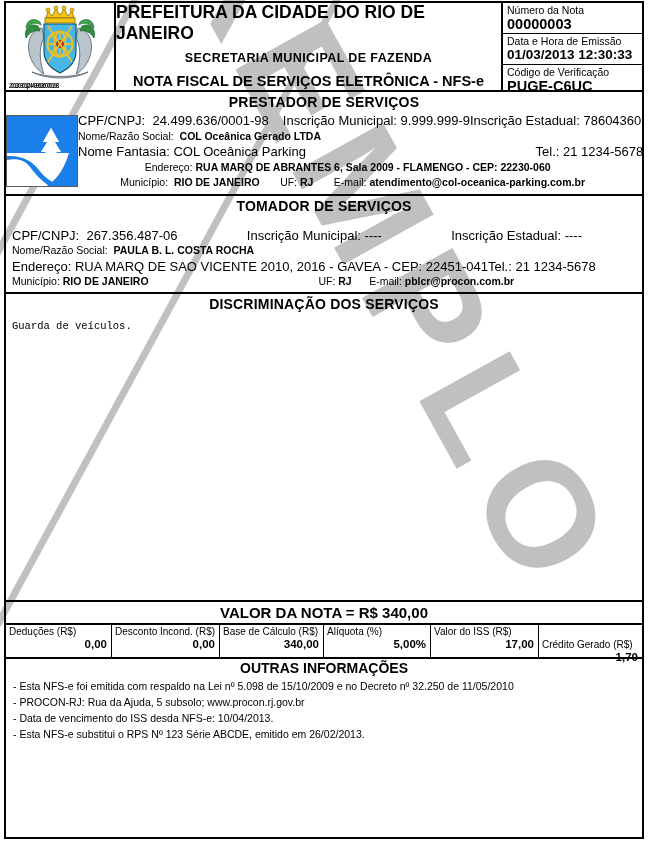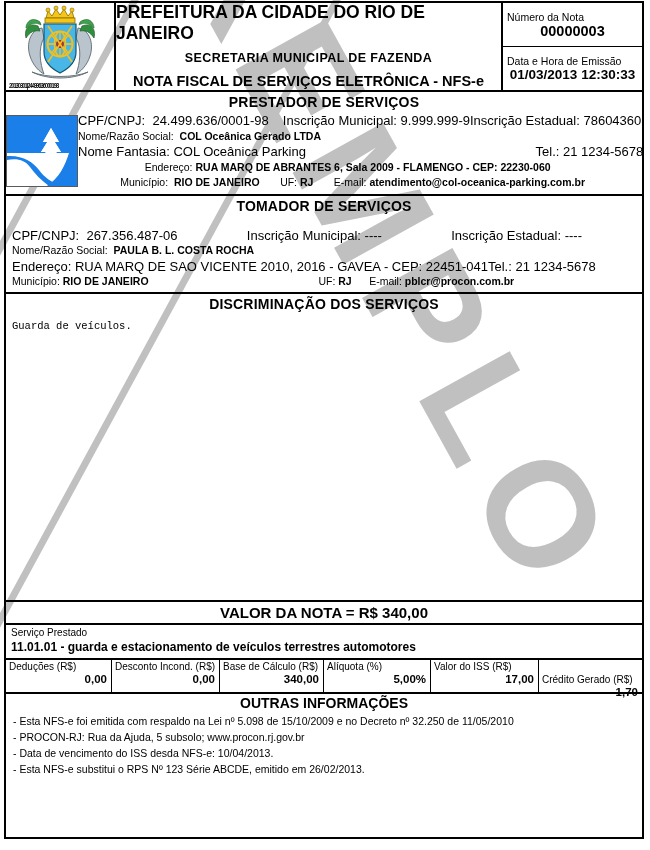--- a/index.html
+++ b/index.html
@@ -141,21 +141,20 @@
     justify-content: center;
   }
   .nota-box:last-child { border-bottom: none; }
   .nb-label {
     font-size: 10.5px;
     line-height: 12px;
   }
   .nb-value {
     font-size: 14.5px;
     font-weight: bold;
-    text-align: center;
     line-height: 16px;
   }
   .nb-value.small { font-size: 13.5px; }
 
   
   .sec-title {
     text-align: center;
     font-size: 14px;
     font-weight: bold;
     padding: 2px 0 1px 0;
@@ -377,20 +376,24 @@
     </div>
 
     <div class="nota-cell">
       <div class="nota-box">
         <div class="nb-label">Número da Nota</div>
         <div class="nb-value">00000003</div>
       </div>
       <div class="nota-box">
         <div class="nb-label">Data e Hora de Emissão</div>
         <div class="nb-value small">01/03/2013 12:30:33</div>
+      </div>
+      <div class="nota-box">
+        <div class="nb-label">Código de Verificação</div>
+        <div class="nb-value">PUGE-C6UC</div>
       </div>
     </div>
   </div>
 
   <div class="prestador">
     <div class="sec-title">PRESTADOR DE SERVIÇOS</div>
     <div class="prest-body">
       <div class="logo-cell">
         <div class="logo-img">
           <div class="logo-sky"></div>
@@ -475,24 +478,20 @@
     </div>
   </div>
 
   <div class="discrim">
     <div class="sec-title">DISCRIMINAÇÃO DOS SERVIÇOS</div>
     <div class="discrim-body">Guarda de veículos.</div>
   </div>
 
   <div class="valor-nota">VALOR DA NOTA = R$ 340,00</div>
 
-  <div class="serv-block">
-    <div class="serv-label">Serviço Prestado</div>
-    <div class="serv-code">11.01.01 - guarda e estacionamento de veículos terrestres automotores</div>
-  </div>
 
   <div class="tax-row">
     <div class="tax-cell w-ded">
       <div class="tc-label">Deduções (R$)</div>
       <div class="tc-value">0,00</div>
     </div>
     <div class="tax-cell w-desc">
       <div class="tc-label">Desconto Incond. (R$)</div>
       <div class="tc-value">0,00</div>
     </div>

